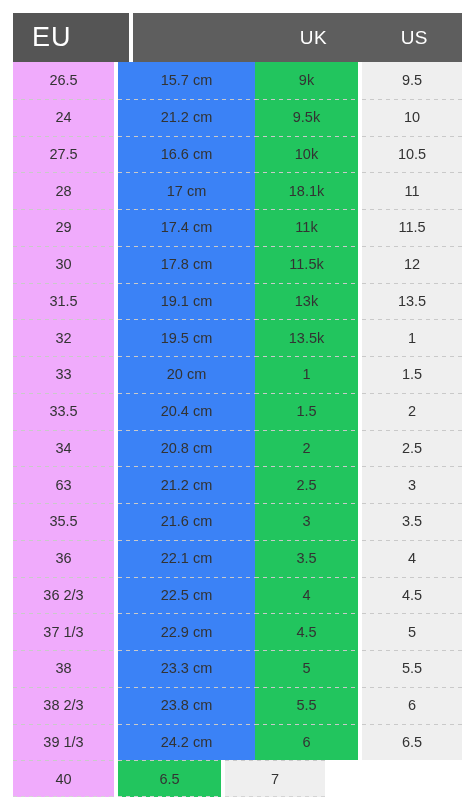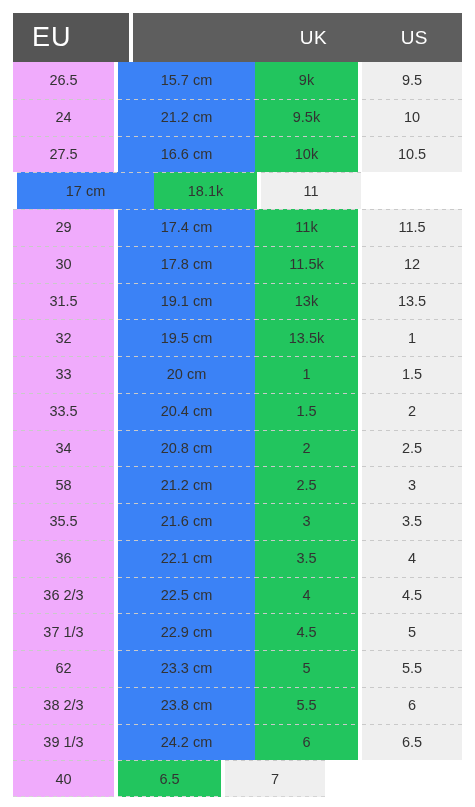--- a/index.html
+++ b/index.html
@@ -187,20 +187,21 @@
       </div>
       <div class="row">
         <div class="cell c-eu">27.5</div>
         <div class="c-gutter"></div>
         <div class="cell c-cm">16.6 cm</div>
         <div class="cell c-uk">10k</div>
         <div class="c-gutter2"></div>
         <div class="cell c-us">10.5</div>
       </div>
       <div class="row">
+        <div class="cell c-eu">28</div>
         <div class="c-gutter"></div>
         <div class="cell c-cm">17 cm</div>
         <div class="cell c-uk">18.1k</div>
         <div class="c-gutter2"></div>
         <div class="cell c-us">11</div>
       </div>
       <div class="row">
         <div class="cell c-eu">29</div>
         <div class="c-gutter"></div>
         <div class="cell c-cm">17.4 cm</div>
@@ -250,21 +251,21 @@
       </div>
       <div class="row">
         <div class="cell c-eu">34</div>
         <div class="c-gutter"></div>
         <div class="cell c-cm">20.8 cm</div>
         <div class="cell c-uk">2</div>
         <div class="c-gutter2"></div>
         <div class="cell c-us">2.5</div>
       </div>
       <div class="row">
-        <div class="cell c-eu">58</div>
+        <div class="cell c-eu">63</div>
         <div class="c-gutter"></div>
         <div class="cell c-cm">21.2 cm</div>
         <div class="cell c-uk">2.5</div>
         <div class="c-gutter2"></div>
         <div class="cell c-us">3</div>
       </div>
       <div class="row">
         <div class="cell c-eu">35.5</div>
         <div class="c-gutter"></div>
         <div class="cell c-cm">21.6 cm</div>
@@ -290,21 +291,21 @@
       </div>
       <div class="row">
         <div class="cell c-eu">37 1/3</div>
         <div class="c-gutter"></div>
         <div class="cell c-cm">22.9 cm</div>
         <div class="cell c-uk">4.5</div>
         <div class="c-gutter2"></div>
         <div class="cell c-us">5</div>
       </div>
       <div class="row">
-        <div class="cell c-eu">62</div>
+        <div class="cell c-eu">38</div>
         <div class="c-gutter"></div>
         <div class="cell c-cm">23.3 cm</div>
         <div class="cell c-uk">5</div>
         <div class="c-gutter2"></div>
         <div class="cell c-us">5.5</div>
       </div>
       <div class="row">
         <div class="cell c-eu">38 2/3</div>
         <div class="c-gutter"></div>
         <div class="cell c-cm">23.8 cm</div>

